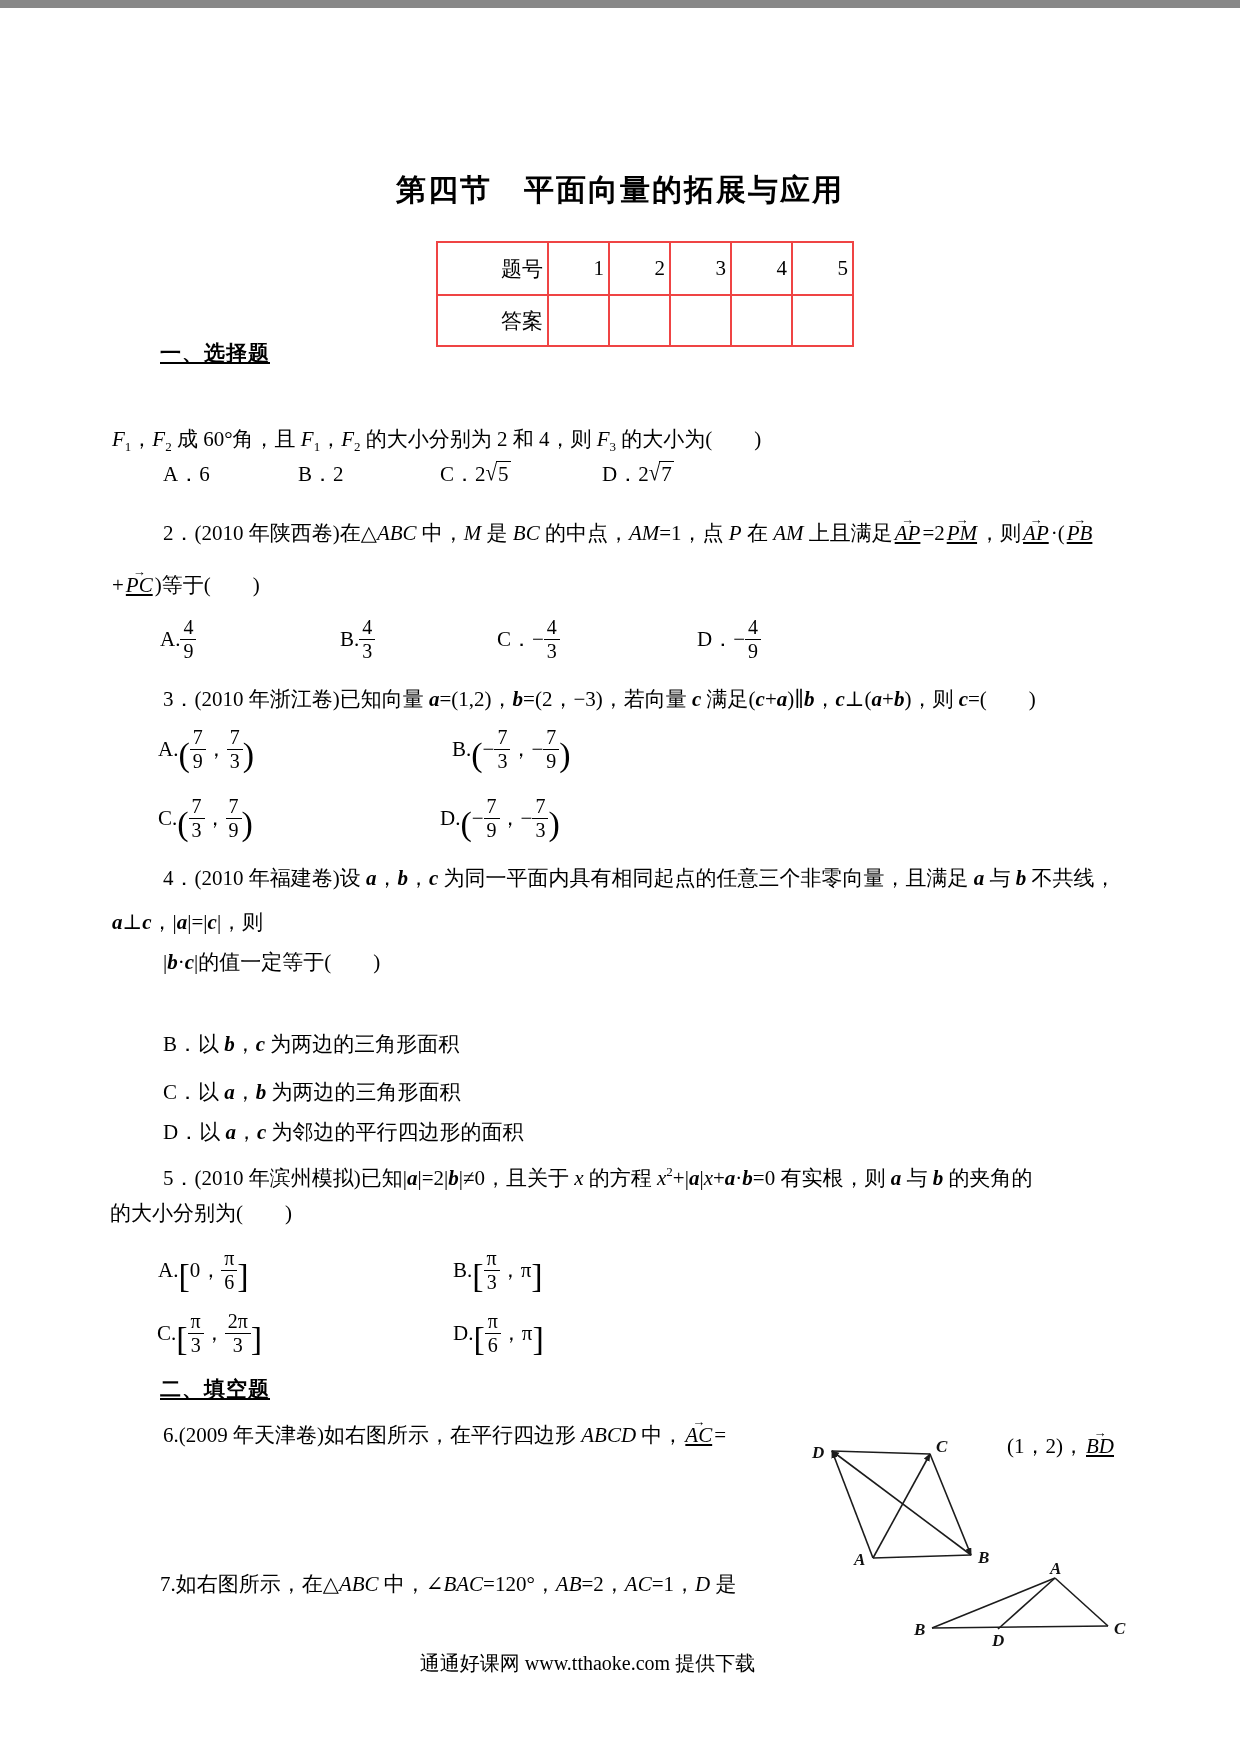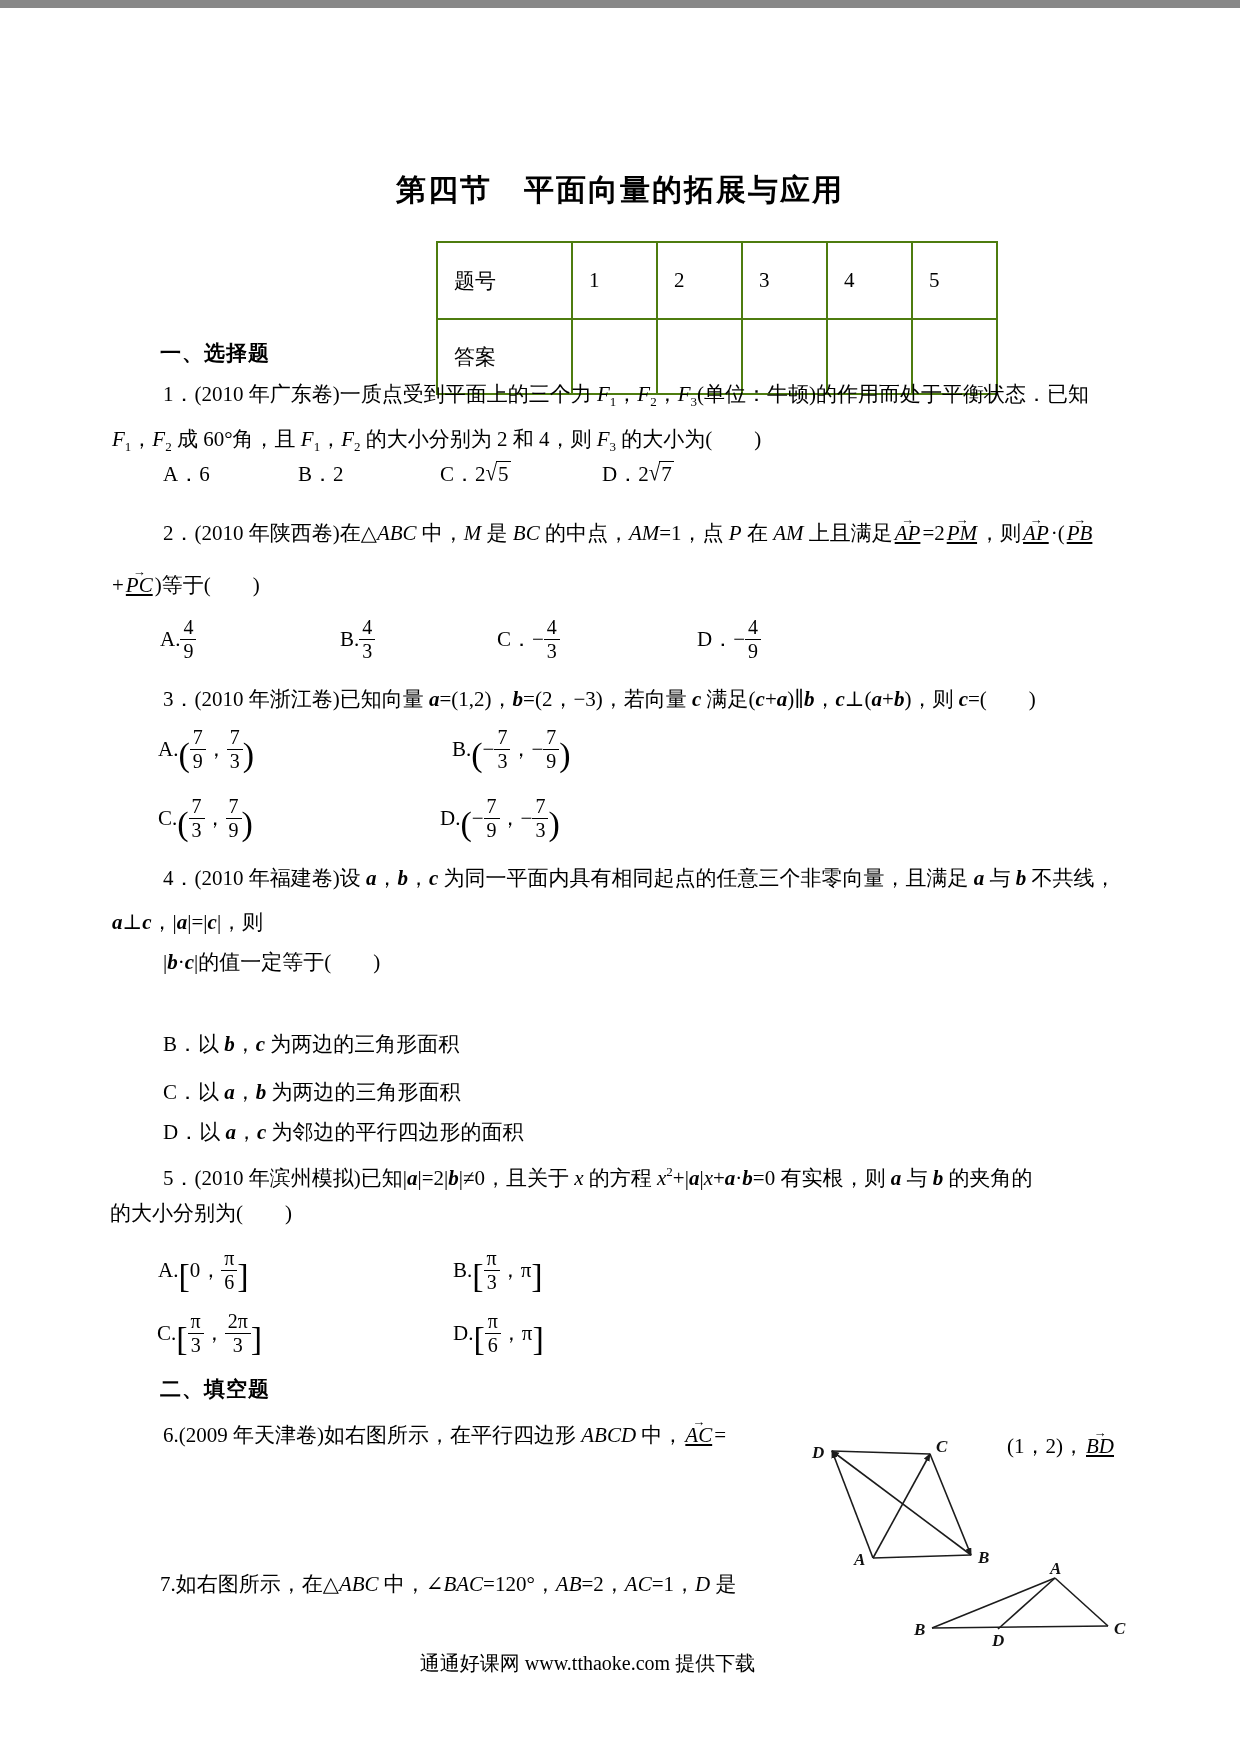--- a/index.html
+++ b/index.html
@@ -11,39 +11,39 @@
     font-family:"Liberation Serif","DejaVu Serif",serif;
     color:#000000;
     overflow:hidden;
   }
   .line{
     position:absolute;
     white-space:nowrap;
     font-size:21px;
     line-height:30px;
   }
-  .hd{font-weight:bold;font-family:"Liberation Sans","DejaVu Sans",sans-serif;letter-spacing:1px;}
+  .hd{font-weight:bold;font-family:"Liberation Sans","DejaVu Sans",sans-serif;letter-spacing:1px;text-decoration:underline;}
   .title{
     position:absolute;
     left:0;width:1240px;top:162px;
     text-align:center;
     font-size:30px;font-weight:bold;
     font-family:"Liberation Sans","DejaVu Sans",sans-serif;
     letter-spacing:2px;
   }
   .anstable{
     position:absolute;left:436px;top:233px;
     border-collapse:collapse;
     font-size:21px;
   }
   .anstable td{
-    border:2px solid #4d7c0f;
+    border:2px solid #ef4444;
     width:51px;height:41px;
-    text-align:left;vertical-align:middle;
-    padding:16px;
+    text-align:right;vertical-align:middle;
+    padding:4px;
   }
   .anstable td.c1{width:101px;}
   .anstable tr:first-child td{height:43px;}
   .opt{position:absolute;white-space:nowrap;}
   .fr .opt{line-height:46px;}
   .bp .opt{line-height:50px;}
   .it{font-style:italic;}
   .bd{font-weight:bold;}
   .sub{font-size:13px;vertical-align:-5px;font-style:normal;}
   .sup{font-size:13px;vertical-align:9px;}
@@ -98,21 +98,20 @@
       <td></td>
       <td></td>
       <td></td>
       <td></td>
     </tr>
   </tbody>
     </table>
 
   <div class="line hd" style="left:160px;top:330px">一、选择题</div>
 
-  <div class="line" style="left:163px;top:371px"><span>1．(2010 年广东卷)一质点受到平面上的三个力 </span><span class="it">F<span class="sub">1</span></span><span>，</span><span class="it">F<span class="sub">2</span></span><span>，</span><span class="it">F<span class="sub">3</span></span><span>(单位：牛顿)的作用而处于平衡状态．已知</span></div>
   <div class="line" style="left:112px;top:416px"><span class="it">F<span class="sub">1</span></span><span>，</span><span class="it">F<span class="sub">2</span></span><span> 成 60°角，且 </span><span class="it">F<span class="sub">1</span></span><span>，</span><span class="it">F<span class="sub">2</span></span><span> 的大小分别为 2 和 4，则 </span><span class="it">F<span class="sub">3</span></span><span> 的大小为(　　)</span></div>
   <div class="line" style="left:0;top:451px">
     <span class="opt" style="left:163px"><span>A．6</span></span>
     <span class="opt" style="left:298px"><span>B．2</span></span>
     <span class="opt" style="left:440px"><span>C．2</span><span class="sqrt"><span class="rsign">√</span><span class="rad">5</span></span></span>
     <span class="opt" style="left:602px"><span>D．2</span><span class="sqrt"><span class="rsign">√</span><span class="rad">7</span></span></span>
   </div>
 
   <div class="line" style="left:163px;top:510px"><span>2．(2010 年陕西卷)在△</span><span class="it">ABC</span><span> 中，</span><span class="it">M</span><span> 是 </span><span class="it">BC</span><span> 的中点，</span><span class="it">AM</span><span>=1，点 </span><span class="it">P</span><span> 在 </span><span class="it">AM</span><span> 上且满足</span><span class="vec">AP</span><span>=2</span><span class="vec">PM</span><span>，则</span><span class="vec">AP</span><span>·(</span><span class="vec">PB</span></div>
   <div class="line" style="left:112px;top:562px"><span>+</span><span class="vec">PC</span><span>)等于(　　)</span></div>

